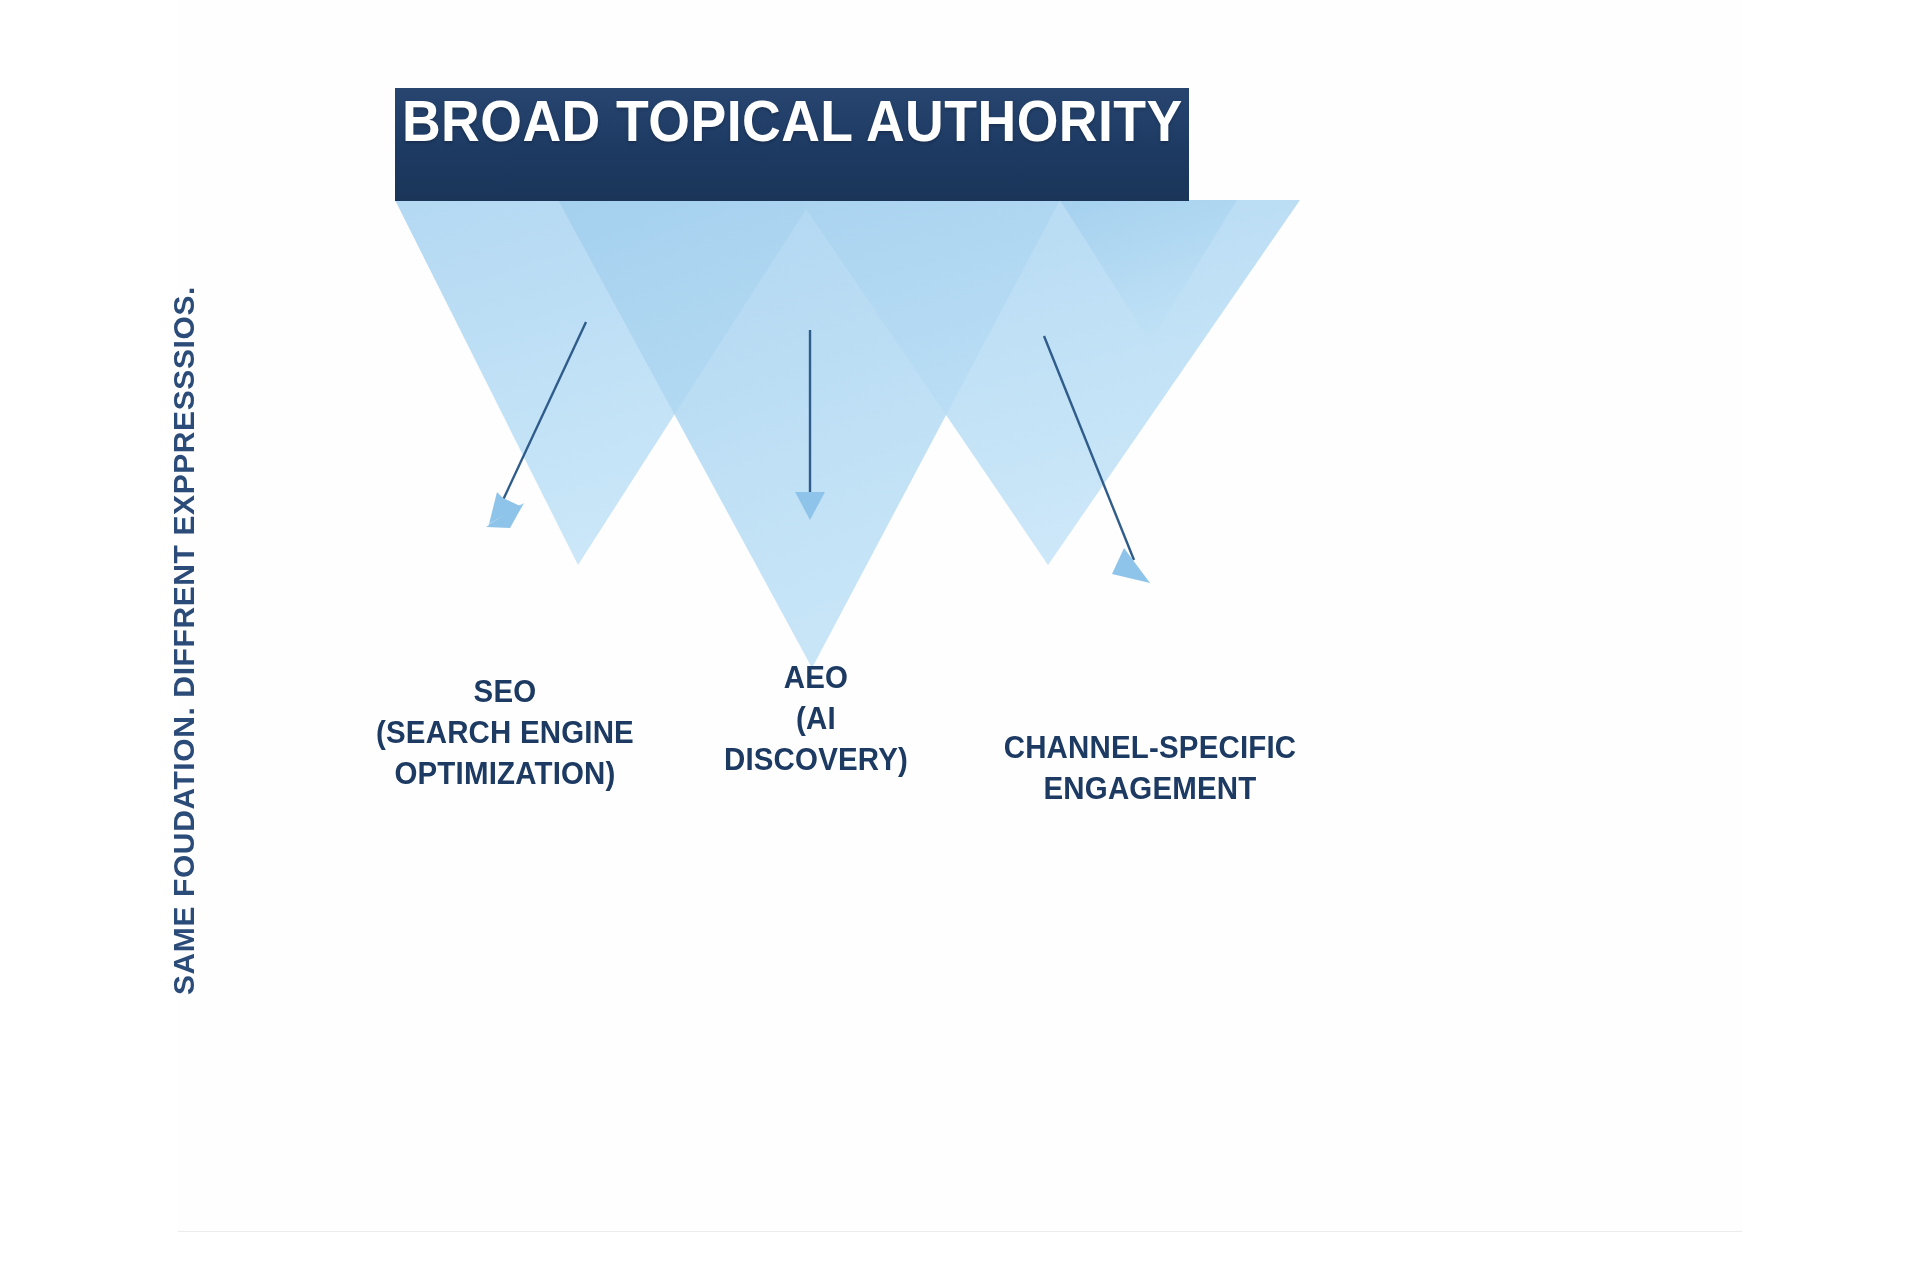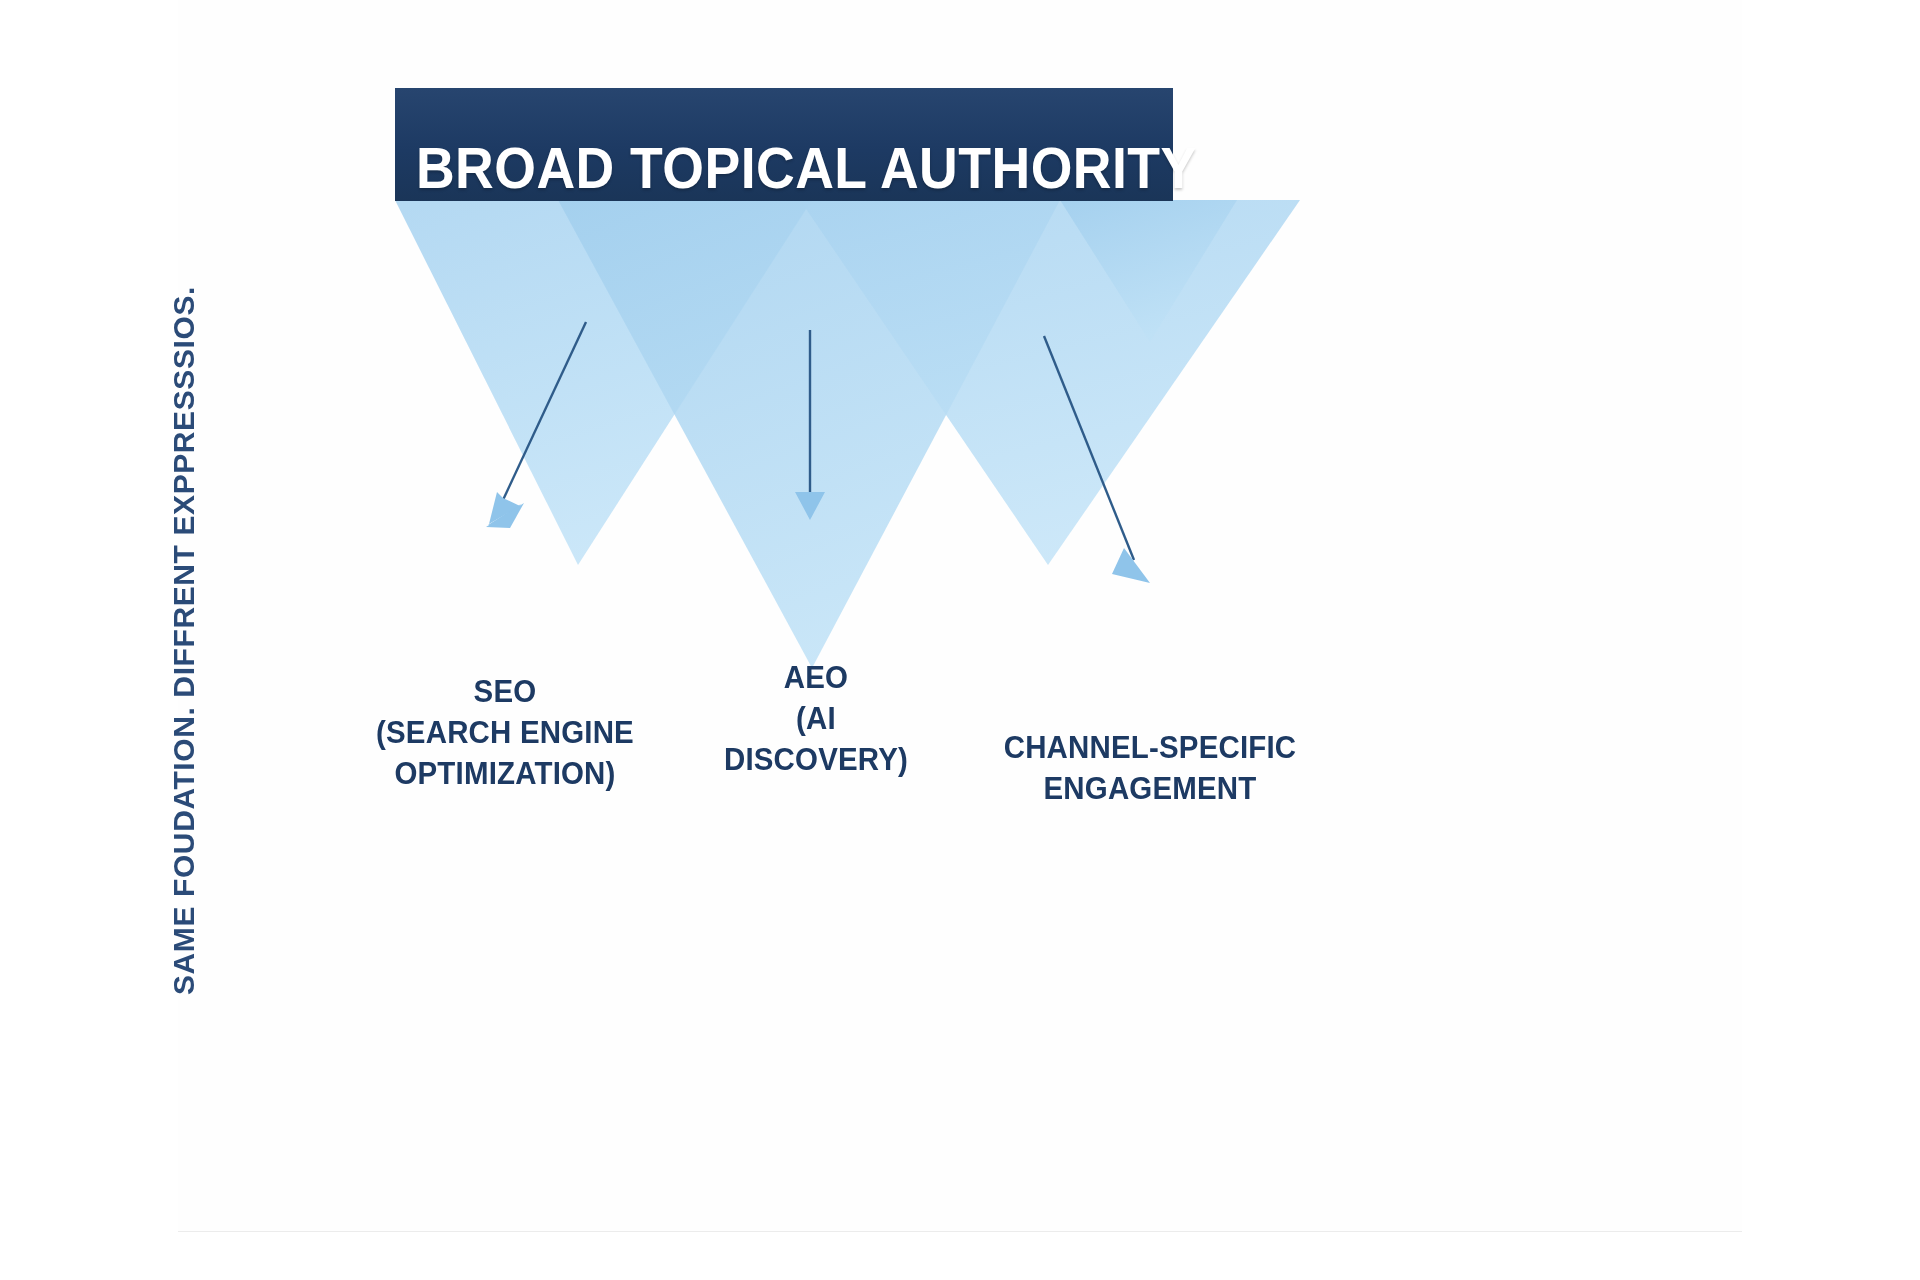--- a/index.html
+++ b/index.html
@@ -30,28 +30,27 @@
     background: #fefefe;
     border-bottom: 1px solid #ececec;
     box-sizing: border-box;
   }
 
   
   .banner {
     position: absolute;
     left: 395px;
     top: 88px;
-    width: 734px;
+    width: 794px;
     height: 113px;
     background: linear-gradient(180deg, #27456f 0%, #1d3a63 55%, #1a3558 100%);
     display: flex;
-    align-items: flex-end;
+    align-items: flex-start;
     justify-content: center;
     z-index: 6;
-    padding-left: 44px;
   }
   .banner-title {
     color: #ffffff;
     font-family: "Liberation Sans", sans-serif;
     font-weight: bold;
     font-size: 57px;
     letter-spacing: 0.5px;
     transform: scaleX(0.94);
     text-shadow: 0 2px 3px rgba(0,0,0,0.22);
     white-space: nowrap;

